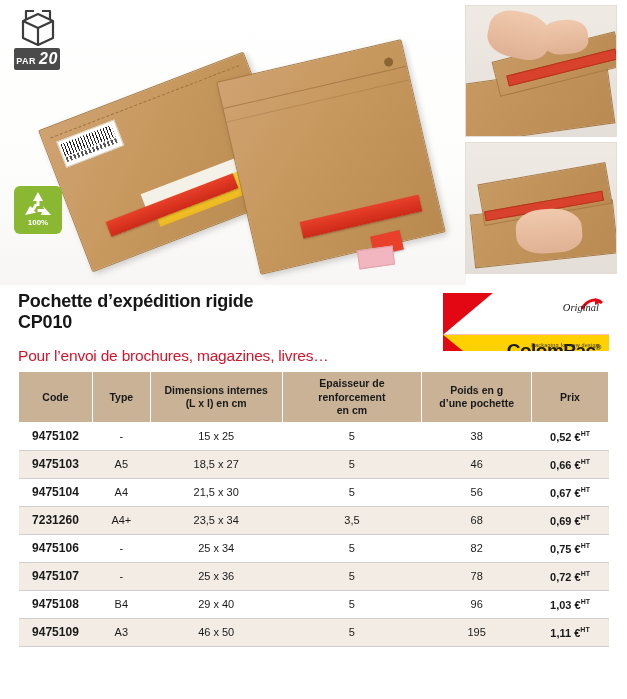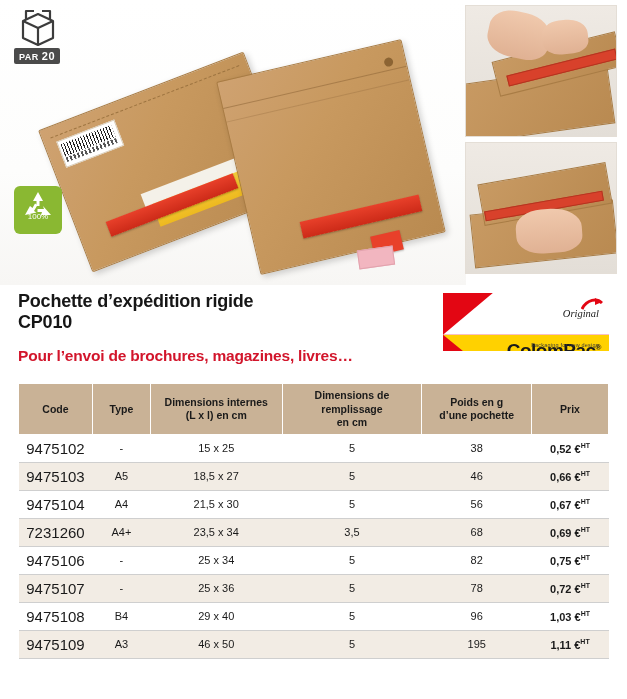--- a/index.html
+++ b/index.html
@@ -170,55 +170,55 @@
     margin-top: 2px;
     background: #4a4a4a;
     color: #ffffff;
     font-size: 9px;
     font-weight: bold;
     letter-spacing: .5px;
     padding: 2px 0 2px 0;
     width: 46px;
     border-radius: 2px;
   }
-  .par-badge .num { font-size: 11px; }
+  .par-badge .num { font-size: 16px; font-style: italic; }
 
   .recycle-badge {
     position: absolute;
     left: 14px; top: 186px;
     width: 48px; height: 48px;
     background: #8ab832;
     border-radius: 6px;
     color: #ffffff;
     text-align: center;
   }
   .recycle-badge .pct {
     position: absolute;
-    bottom: 13px; left: 0; right: 0;
+    bottom: 7px; left: 0; right: 0;
     font-size: 8px;
-    font-weight: normal;
+    font-weight: bold;
   }
 
   
   .content { position: relative; padding: 0 18px; }
 
   h1.title {
     font-size: 18px;
     font-weight: bold;
     line-height: 1.18;
     margin: 6px 0 0 0;
     letter-spacing: -.2px;
     color: #161616;
     max-width: 400px;
   }
   h2.subtitle {
     color: #d2152b;
     font-size: 15.5px;
-    font-weight: bold;
-    margin: 14px 0 18px 0;
+    font-weight: normal;
+    margin: 14px 0 6px 0;
     letter-spacing: -.2px;
   }
   p.desc {
     font-size: 11.5px;
     line-height: 1.42;
     margin: 0 0 8px 0;
     color: #222;
     max-width: 560px;
   }
 
@@ -236,21 +236,21 @@
     background: #ffffff;
     clip-path: polygon(30% 0, 100% 0, 100% 72%, 0 72%);
   }
   .brand .yellow-bar {
     position: absolute; left: 0; bottom: 0;
     width: 100%; height: 28%;
     background: #ffd100;
     clip-path: polygon(0 0, 100% 0, 100% 100%, 12% 100%);
   }
   .brand .orig {
-    position: absolute; right: 10px; top: 15px;
+    position: absolute; right: 10px; top: 9px;
     font-size: 10.5px; font-style: italic; color: #1a1a1a;
     font-family: "Liberation Serif", serif;
   }
   .brand .cname {
     position: absolute; right: 8px; top: 18px;
     font-size: 19px; font-weight: bold; color: #1a1a1a;
     letter-spacing: -.5px;
     font-family: "Liberation Sans", sans-serif;
     margin-top: 29px;
   }
@@ -285,24 +285,24 @@
   }
   table.specs tbody td {
     border-bottom: 1px solid #cfcfcf;
     padding: 4px 3px;
     text-align: center;
     height: 19px;
   }
   table.specs tbody tr:nth-child(odd) { background: #ffffff; }
   table.specs tbody tr:nth-child(even) { background: #f2ece4; }
   td.code {
-    font-weight: normal;
+    font-weight: bold;
     text-align: left;
     padding-left: 9px;
-    font-size: 15px;
+    font-size: 12px;
   }
   td.price {
     font-weight: bold;
     text-align: right;
     padding-right: 26px;
     white-space: nowrap;
   }
   td.price .ht { font-size: 7px; vertical-align: super; font-weight: bold; }
   col.c-code { width: 74px; }
   col.c-type { width: 58px; }
@@ -418,21 +418,21 @@
           <span>Code</span>
         </th>
         <th>
           <span>Type</span>
         </th>
         <th>
           <span>Dimensions internes</span><br>
           <span>(L x l) en cm</span>
         </th>
         <th>
-          <span>Dimensions de remplissage</span><br>
+          <span>Epaisseur de renforcement</span><br>
           <span>en cm</span>
         </th>
         <th>
           <span>Poids en g</span><br>
           <span>d’une pochette</span>
         </th>
         <th>
           <span>Prix</span>
         </th>
       </tr>

